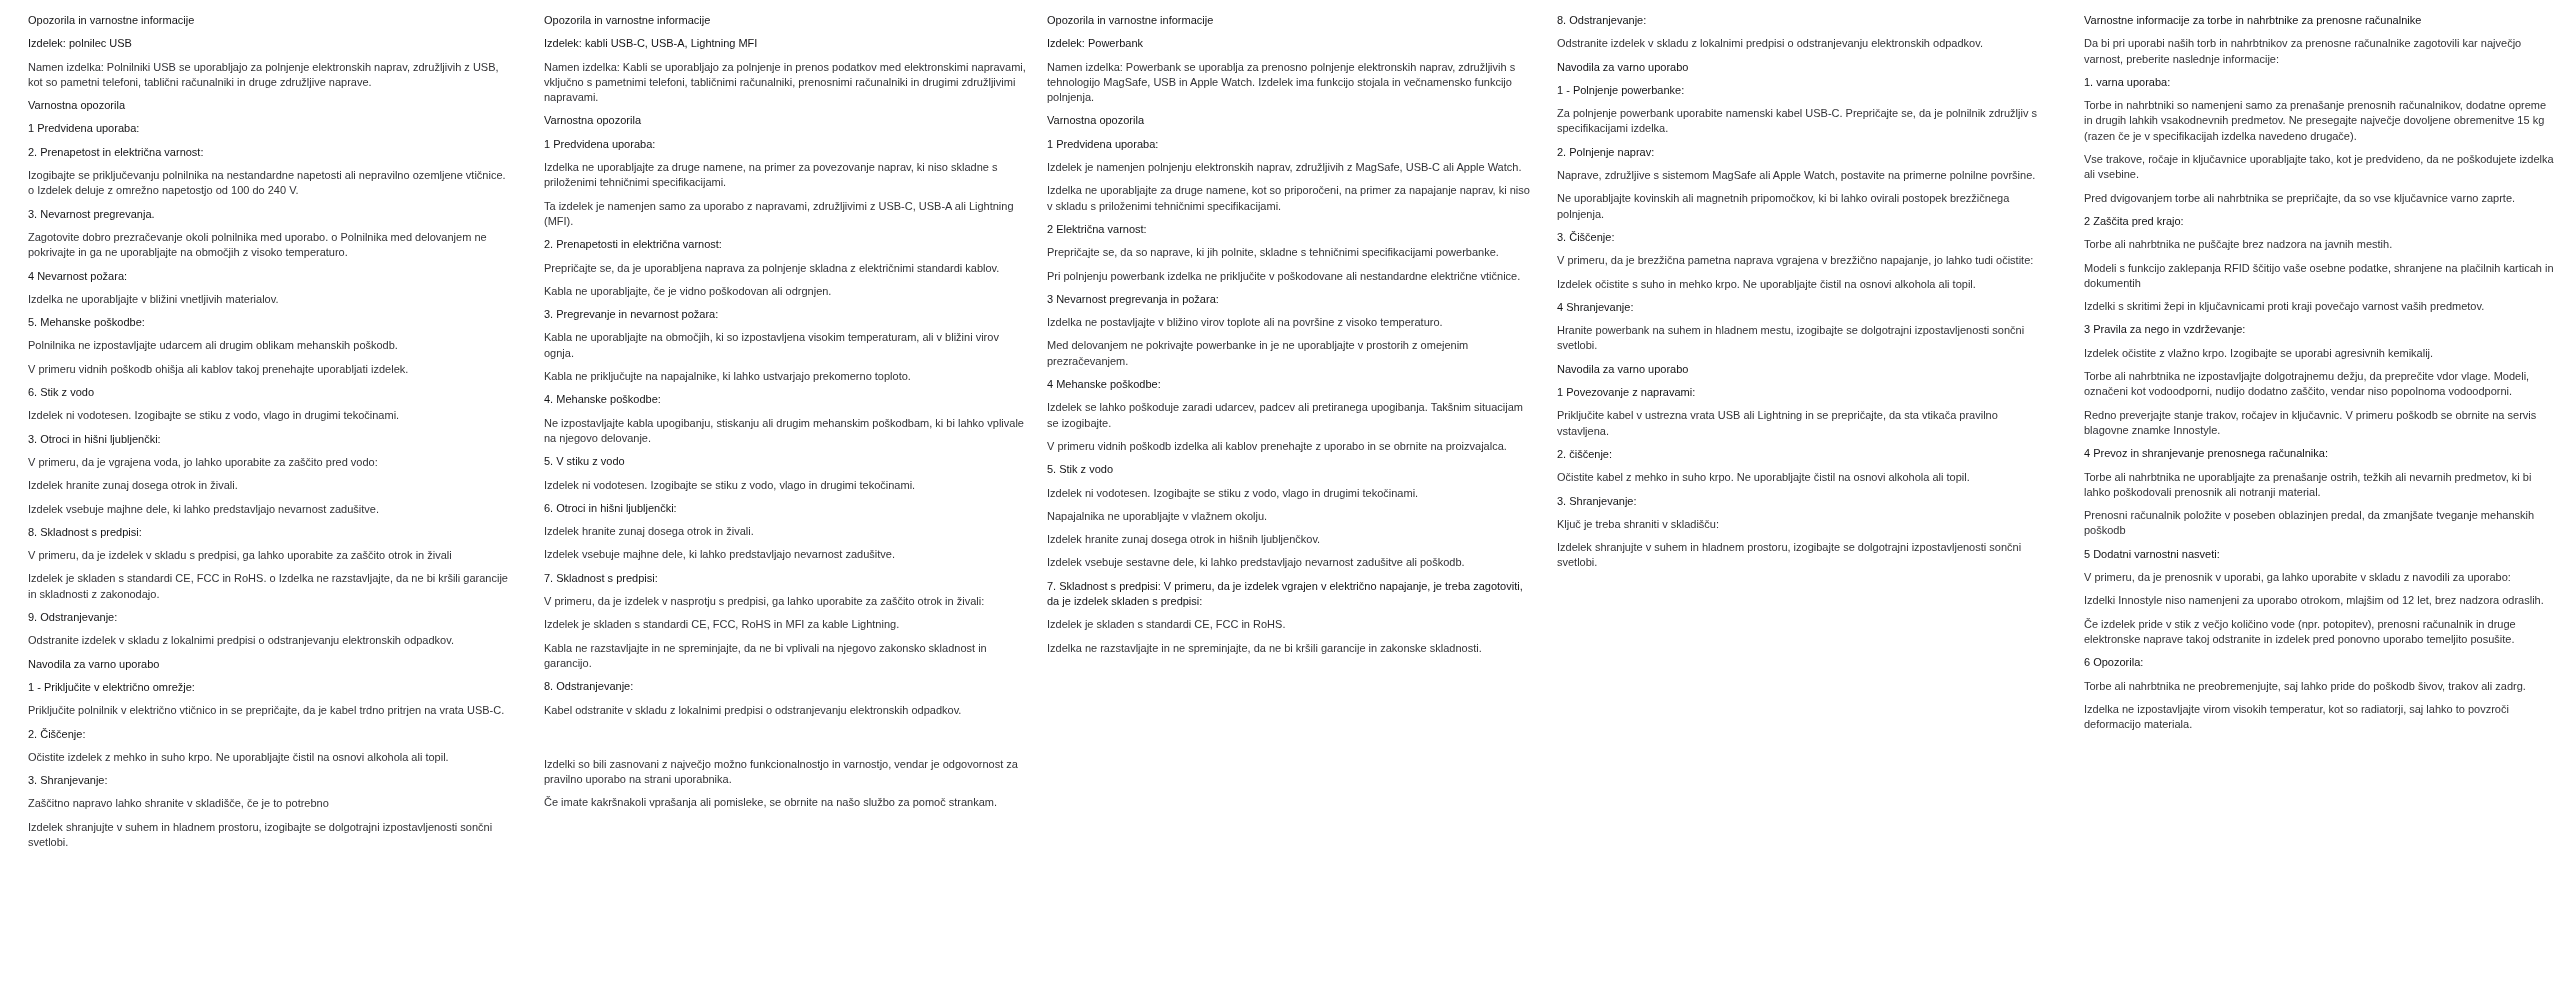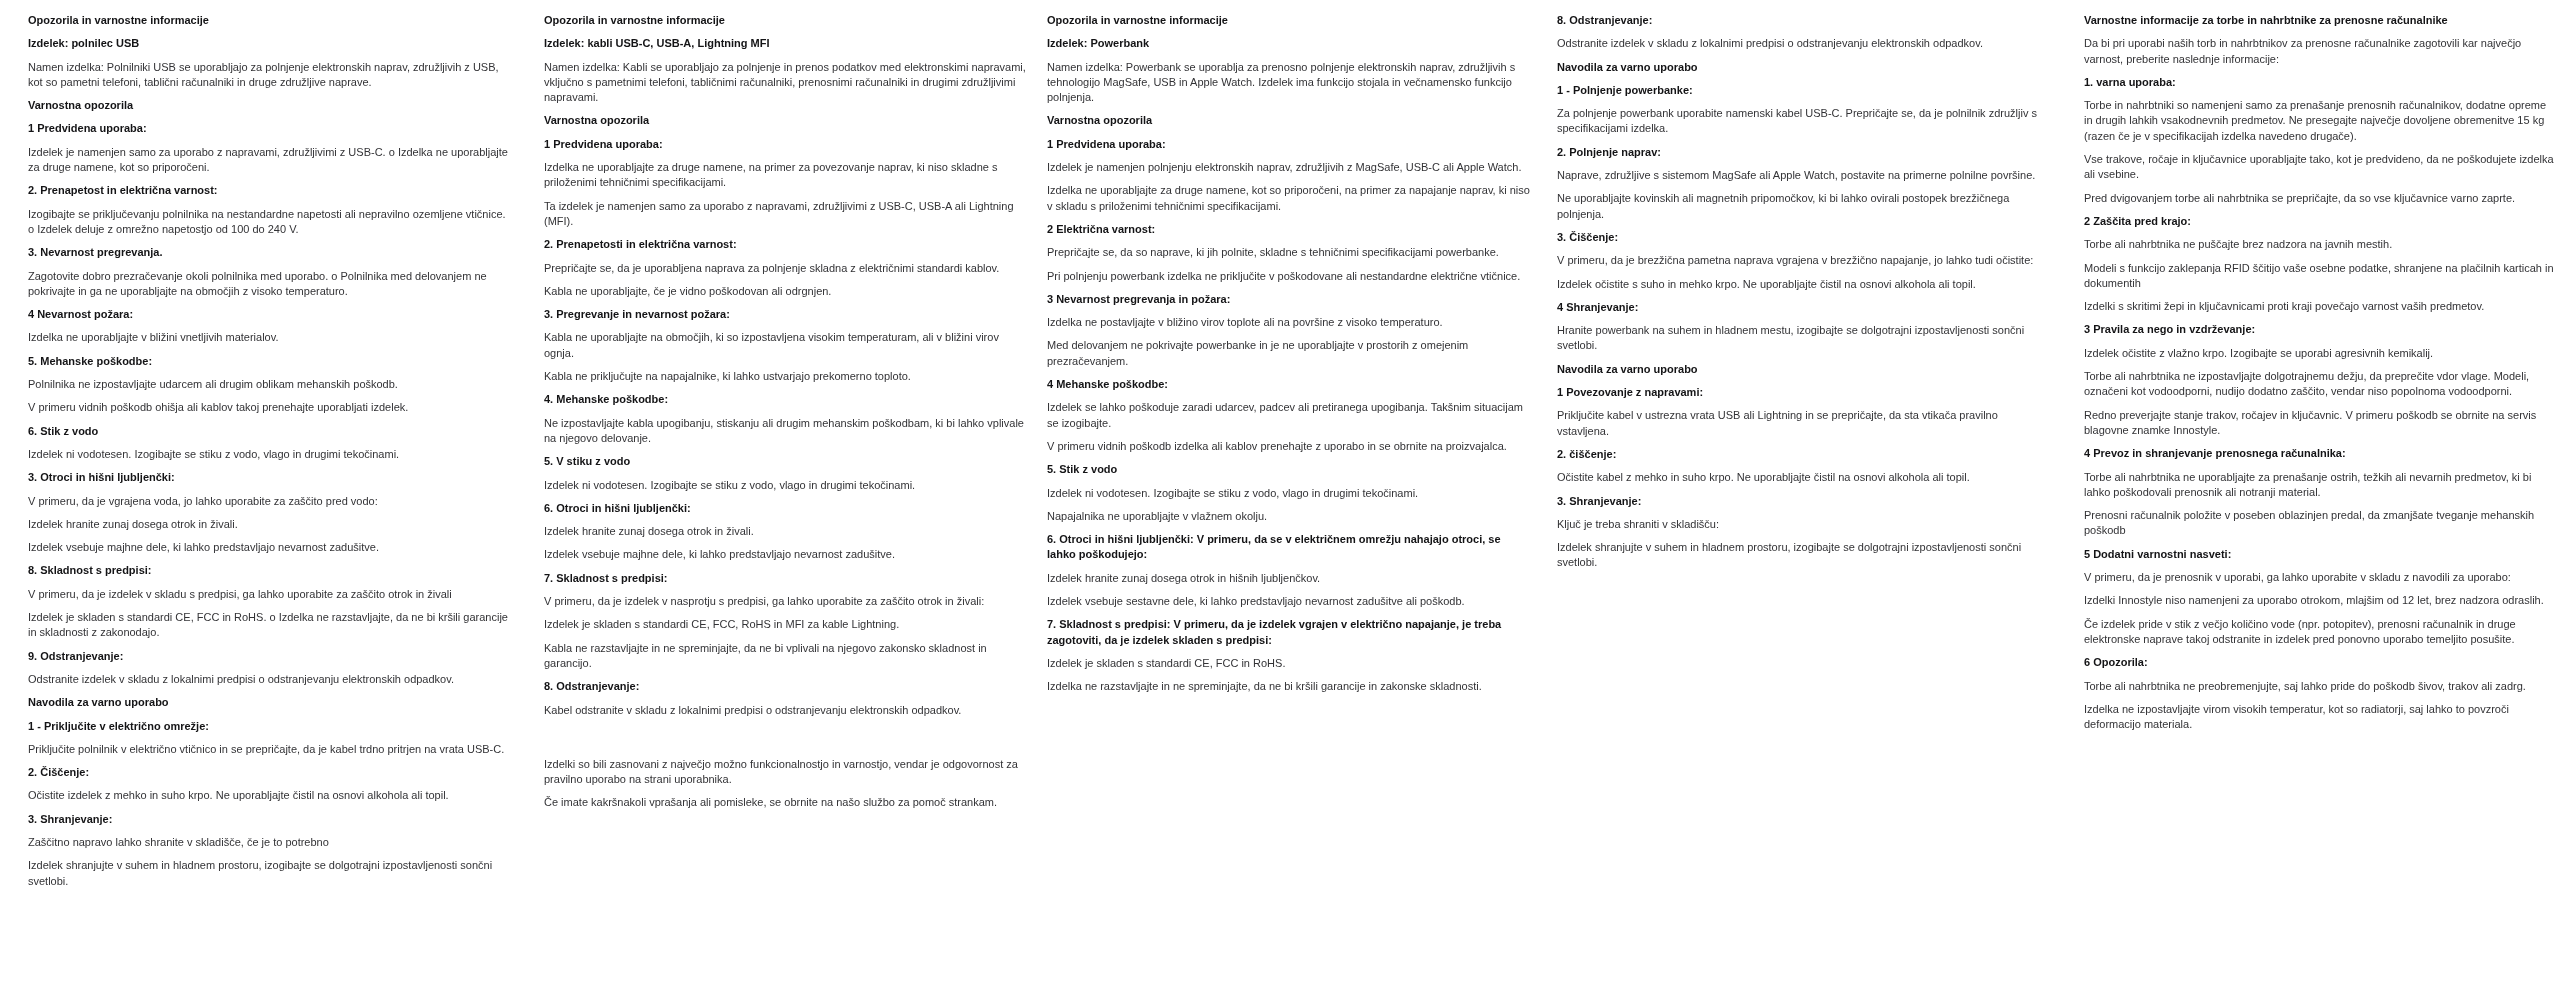--- a/index.html
+++ b/index.html
@@ -1,40 +1,39 @@
 <!DOCTYPE html>
 <html style="font-size:13px"><head>
 <meta charset="utf-8">
 <style>
   html,body{margin:0;padding:0}
   body{
     width:2576px;height:1006px;background:#ffffff;position:relative;
     font-family:"Liberation Sans",sans-serif;color:#2e2e31;overflow:hidden;
   }
   .col{position:absolute;top:13px;width:483px;font-size:11px;line-height:15.3px}
-  .hd{font-weight:700;color:#141416;margin:0 0 8px 0}
+  .hd{font-weight:400;color:#141416;margin:0 0 8px 0}
   .pg{margin:0 0 8px 0;color:#333336}
   .gap{}
   .gap2{margin-top:39px}
   .col-1{left:28px}
   .col-2{left:544px}
   .col-3{left:1047px}
   .col-4{left:1557px}
   .col-5{left:2084px;width:472px}
 </style>
 </head>
 <body>
 
 <div class="col col-1">
     <div class="hd">Opozorila in varnostne informacije</div>
     <div class="hd">Izdelek: polnilec USB</div>
     <div class="pg">Namen izdelka: Polnilniki USB se uporabljajo za polnjenje elektronskih naprav, združljivih z USB, kot so pametni telefoni, tablični računalniki in druge združljive naprave.</div>
     <div class="hd">Varnostna opozorila</div>
     <div class="hd">1 Predvidena uporaba:</div>
-    <div class="pg">Izdelek je namenjen samo za uporabo z napravami, združljivimi z USB-C. o Izdelka ne uporabljajte za druge namene, kot so priporočeni.</div>
     <div class="hd">2. Prenapetost in električna varnost:</div>
     <div class="pg">Izogibajte se priključevanju polnilnika na nestandardne napetosti ali nepravilno ozemljene vtičnice. o Izdelek deluje z omrežno napetostjo od 100 do 240 V.</div>
     <div class="hd">3. Nevarnost pregrevanja.</div>
     <div class="pg">Zagotovite dobro prezračevanje okoli polnilnika med uporabo. o Polnilnika med delovanjem ne pokrivajte in ga ne uporabljajte na območjih z visoko temperaturo.</div>
     <div class="hd">4 Nevarnost požara:</div>
     <div class="pg">Izdelka ne uporabljajte v bližini vnetljivih materialov.</div>
     <div class="hd">5. Mehanske poškodbe:</div>
     <div class="pg">Polnilnika ne izpostavljajte udarcem ali drugim oblikam mehanskih poškodb.</div>
     <div class="pg">V primeru vidnih poškodb ohišja ali kablov takoj prenehajte uporabljati izdelek.</div>
     <div class="hd">6. Stik z vodo</div>
@@ -100,21 +99,20 @@
     <div class="pg">Pri polnjenju powerbank izdelka ne priključite v poškodovane ali nestandardne električne vtičnice.</div>
     <div class="hd">3 Nevarnost pregrevanja in požara:</div>
     <div class="pg">Izdelka ne postavljajte v bližino virov toplote ali na površine z visoko temperaturo.</div>
     <div class="pg">Med delovanjem ne pokrivajte powerbanke in je ne uporabljajte v prostorih z omejenim prezračevanjem.</div>
     <div class="hd">4 Mehanske poškodbe:</div>
     <div class="pg">Izdelek se lahko poškoduje zaradi udarcev, padcev ali pretiranega upogibanja. Takšnim situacijam se izogibajte.</div>
     <div class="pg">V primeru vidnih poškodb izdelka ali kablov prenehajte z uporabo in se obrnite na proizvajalca.</div>
     <div class="hd">5. Stik z vodo</div>
     <div class="pg">Izdelek ni vodotesen. Izogibajte se stiku z vodo, vlago in drugimi tekočinami.</div>
     <div class="pg">Napajalnika ne uporabljajte v vlažnem okolju.</div>
-    <div class="hd">6. Otroci in hišni ljubljenčki: V primeru, da se v električnem omrežju nahajajo otroci, se lahko poškodujejo:</div>
     <div class="pg">Izdelek hranite zunaj dosega otrok in hišnih ljubljenčkov.</div>
     <div class="pg">Izdelek vsebuje sestavne dele, ki lahko predstavljajo nevarnost zadušitve ali poškodb.</div>
     <div class="hd">7. Skladnost s predpisi: V primeru, da je izdelek vgrajen v električno napajanje, je treba zagotoviti, da je izdelek skladen s predpisi:</div>
     <div class="pg">Izdelek je skladen s standardi CE, FCC in RoHS.</div>
     <div class="pg">Izdelka ne razstavljajte in ne spreminjajte, da ne bi kršili garancije in zakonske skladnosti.</div>
   </div>
 <div class="col col-4">
     <div class="hd">8. Odstranjevanje:</div>
     <div class="pg">Odstranite izdelek v skladu z lokalnimi predpisi o odstranjevanju elektronskih odpadkov.</div>
     <div class="hd gap">Navodila za varno uporabo</div>

